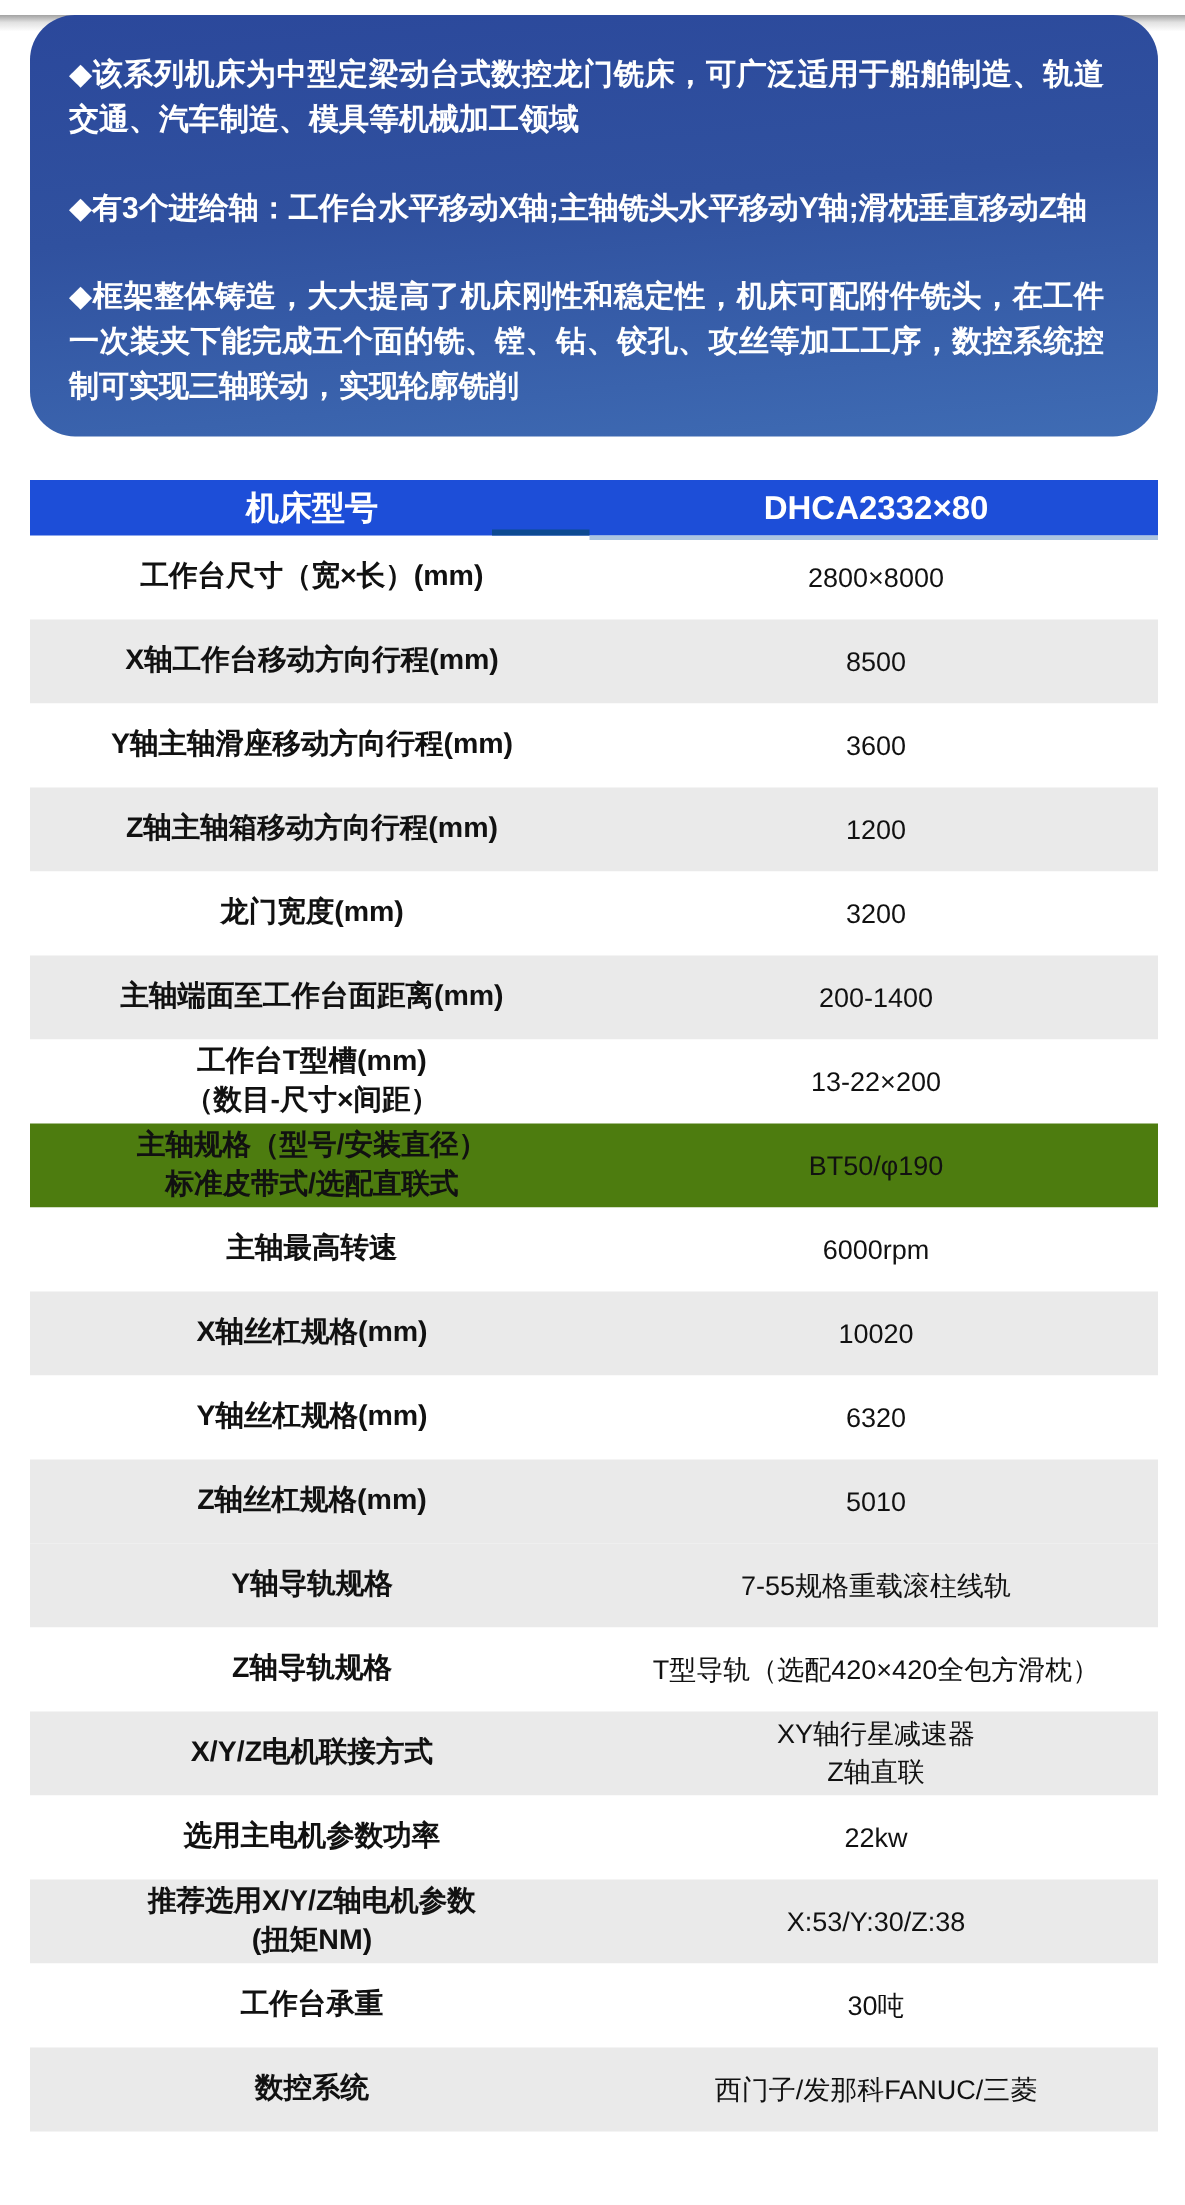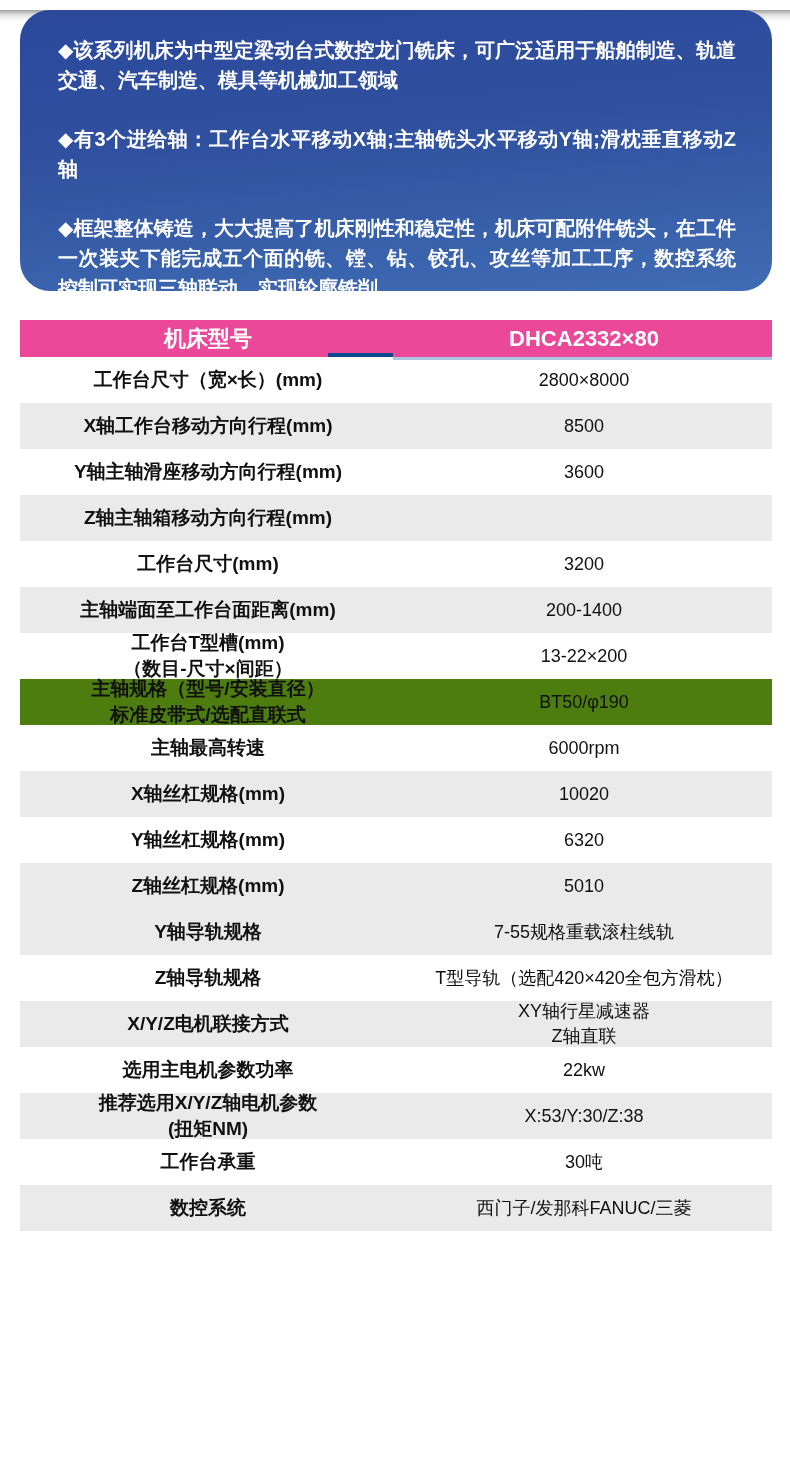--- a/index.html
+++ b/index.html
@@ -22,21 +22,21 @@
     pointer-events: none;
   }
 
   
   .intro {
     position: relative;
     margin: 10px 18px 0 20px;
     height: 281px;
     box-sizing: border-box;
     border-radius: 30px;
-    padding: 25px 36px 0 38px;
+    padding: 25px 36px 0 26px;
     color: #ffffff;
   }
   .intro p {
     margin: 0 0 29px 0;
     font-size: 20px;
     line-height: 30px;
     font-weight: 600;
     text-align: justify;
   }
 
@@ -70,21 +70,21 @@
   .seam-light {
     position: absolute;
     bottom: -3px;
     left: 49.6%;
     right: 0;
     height: 3px;
     opacity: 0.85;
   }
   .spec-row {
     display: flex;
-    height: 46px;
+    height: 56px;
     background: #ffffff;
   }
   .spec-row .cell {
     width: 50%;
     display: flex;
     align-items: center;
     justify-content: center;
     text-align: center;
     color: #111111;
     white-space: pre-line;
@@ -107,21 +107,21 @@
 
   <div class="top-shadow"></div>
 
   <section class="intro" style="background: linear-gradient(175deg, rgb(43, 72, 155) 0%, rgb(48, 81, 159) 45%, rgb(63, 108, 180) 100%); color: rgb(255, 255, 255);">
     <p>◆该系列机床为中型定梁动台式数控龙门铣床，可广泛适用于船舶制造、轨道交通、汽车制造、模具等机械加工领域</p>
     <p>◆有3个进给轴：工作台水平移动X轴;主轴铣头水平移动Y轴;滑枕垂直移动Z轴</p>
     <p>◆框架整体铸造，大大提高了机床刚性和稳定性，机床可配附件铣头，在工件一次装夹下能完成五个面的铣、镗、钻、铰孔、攻丝等加工工序，数控系统控制可实现三轴联动，实现轮廓铣削</p>
   </section>
 
   <section class="spec">
-    <div class="spec-header" style="background: #ec4899;">
+    <div class="spec-header" style="background: #1d4ed8;">
       <div class="cell">机床型号</div>
       <div class="cell">DHCA2332×80</div>
       <div class="seam-dark" style="background: rgb(13, 74, 146);"></div>
       <div class="seam-light" style="background: rgb(159, 187, 219);"></div>
     </div>
     <div class="spec-rows">
   <div class="spec-row">
     <div class="cell label">工作台尺寸（宽×长）(mm)</div>
     <div class="cell value">2800×8000</div>
   </div>
@@ -131,24 +131,25 @@
     <div class="cell value">8500</div>
   </div>
 
   <div class="spec-row">
     <div class="cell label">Y轴主轴滑座移动方向行程(mm)</div>
     <div class="cell value">3600</div>
   </div>
 
   <div class="spec-row" style="background: rgb(234, 234, 234);">
     <div class="cell label">Z轴主轴箱移动方向行程(mm)</div>
-  </div>
-
-  <div class="spec-row">
-    <div class="cell label">工作台尺寸(mm)</div>
+    <div class="cell value">1200</div>
+  </div>
+
+  <div class="spec-row">
+    <div class="cell label">龙门宽度(mm)</div>
     <div class="cell value">3200</div>
   </div>
 
   <div class="spec-row" style="background: rgb(234, 234, 234);">
     <div class="cell label">主轴端面至工作台面距离(mm)</div>
     <div class="cell value">200-1400</div>
   </div>
 
   <div class="spec-row">
     <div class="cell label">工作台T型槽(mm)

